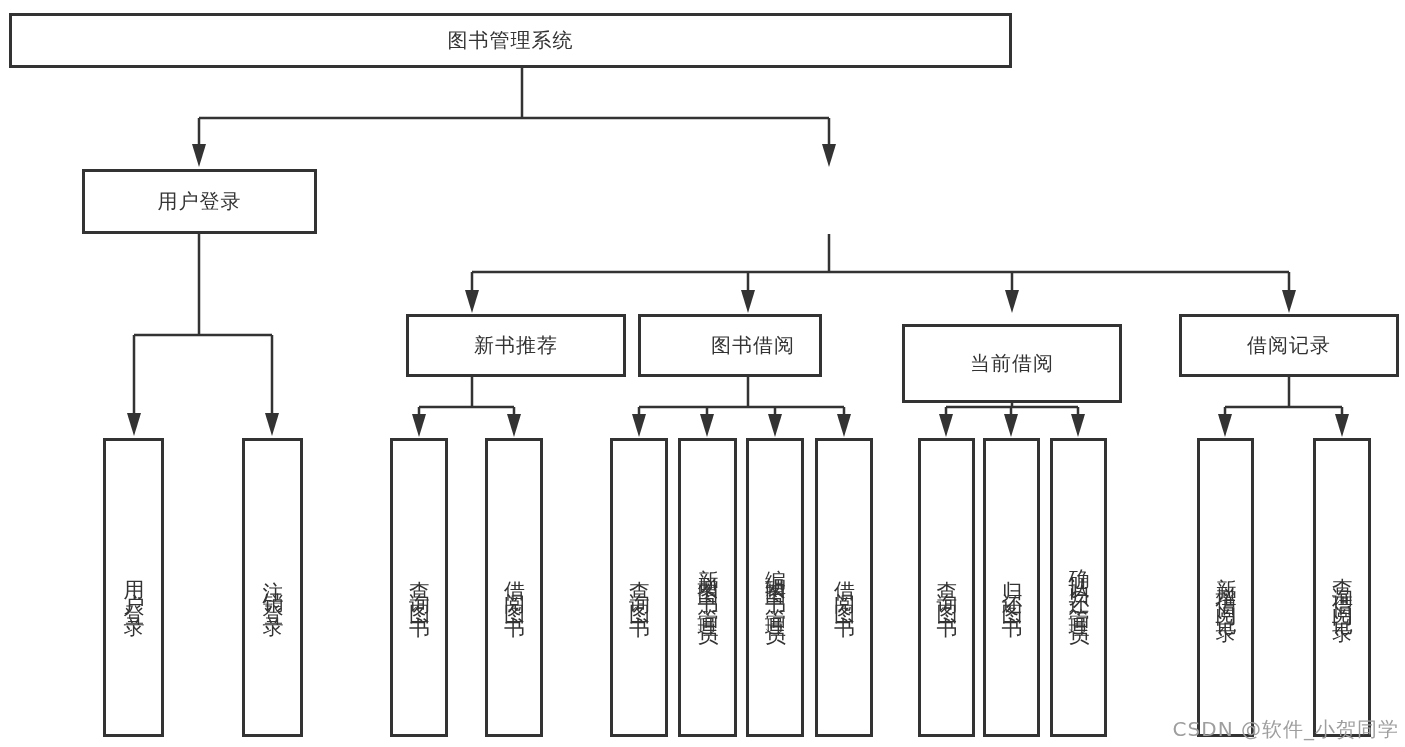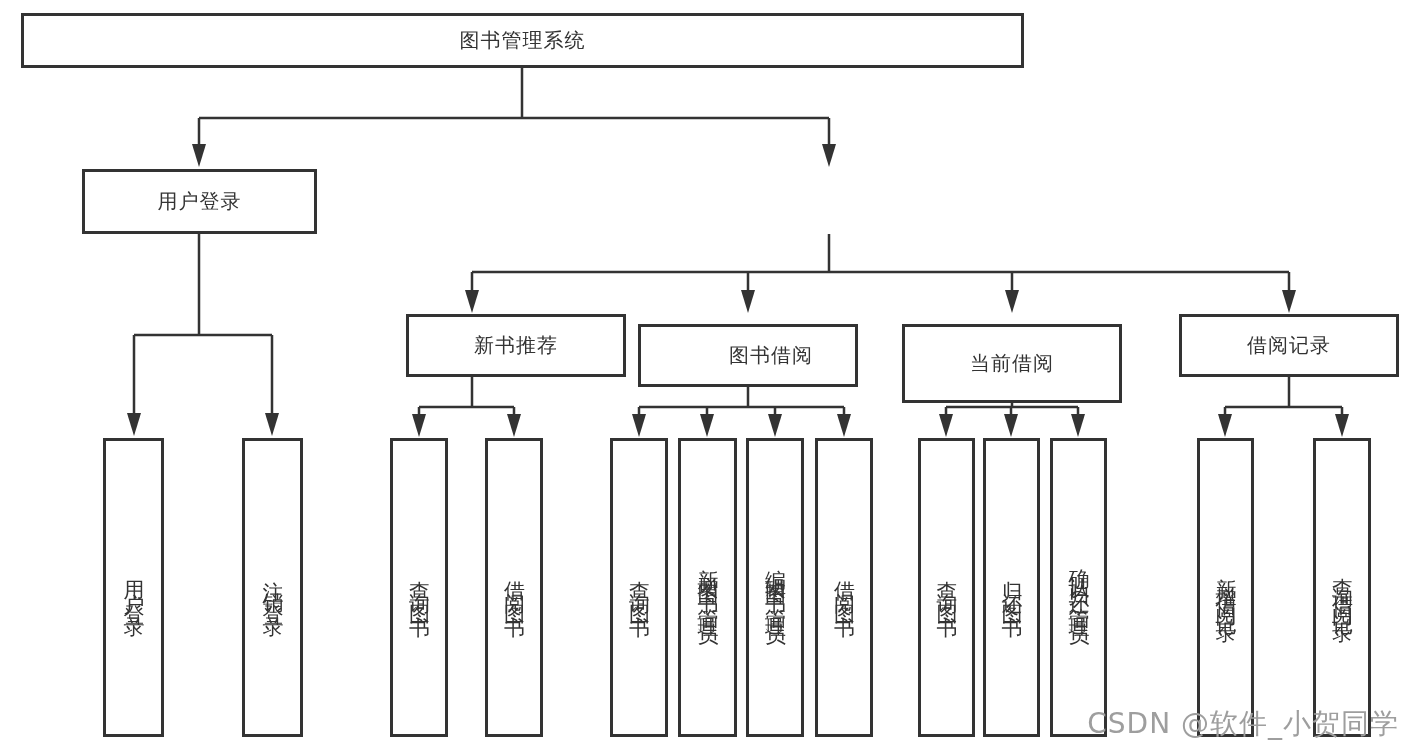--- a/index.html
+++ b/index.html
@@ -18,21 +18,21 @@
   }
   .node.h { font-size:20px; letter-spacing:1px; }
   .node.v span {
     writing-mode:vertical-rl; text-orientation:mixed;
     font-size:21px; letter-spacing:12px; line-height:1;
   }
   .node.v.v-med  span { letter-spacing:9px; }
   .node.v.v-long span { letter-spacing:8px; }
   .watermark {
     position:absolute; right:6px; bottom:4px;
-    font-size:28px; color:#9e9e9e; letter-spacing:1px; white-space:nowrap;text-align:right;
+    font-size:20px; color:#9e9e9e; letter-spacing:1px; white-space:nowrap;text-align:right;
   }
 </style>
 </head>
 <body>
 
 <div class="canvas">
 
   <svg class="connectors" viewBox="0 0 1405 747" aria-hidden="true">
 
     <path d="M522 68 V118 M199 118 H829 M199 118 V146 M829 118 V146"></path>
@@ -62,26 +62,26 @@
       <polygon points="768,414 782,414 775,437"></polygon>
       <polygon points="837,414 851,414 844,437"></polygon>
       <polygon points="939,414 953,414 946,437"></polygon>
       <polygon points="1004,414 1018,414 1011,437"></polygon>
       <polygon points="1071,414 1085,414 1078,437"></polygon>
       <polygon points="1218,414 1232,414 1225,437"></polygon>
       <polygon points="1335,414 1349,414 1342,437"></polygon>
     </g>
   </svg>
 
-  <div class="node h" style="left:21px; top:13px; width:1003px; height:55px;">图书管理系统</div>
+  <div class="node h" style="left:9px; top:13px; width:1003px; height:55px;">图书管理系统</div>
 
   <div class="node h" style="left:82px; top:169px; width:235px; height:65px;">用户登录</div>
 
   <div class="node h" style="left:362px; top:314px; width:220px; height:63px;margin-left:44px;">新书推荐</div>
-  <div class="node h" style="left:638px; top:324px; width:220px; height:63px;padding-left:46px;">图书借阅</div>
+  <div class="node h" style="left:638px; top:314px; width:184px; height:63px;padding-left:46px;">图书借阅</div>
   <div class="node h" style="left:902px; top:324px; width:220px; height:79px;font-family:Liberation Serif, serif;">当前借阅</div>
   <div class="node h" style="left:1179px; top:314px; width:220px; height:63px;">借阅记录</div>
 
   <div class="node v" style="left:103px; top:438px; width:61px; height:299px;">
     <span>用户登录</span>
   </div>
   <div class="node v" style="left:242px; top:438px; width:61px; height:299px;">
     <span>注销登录</span>
   </div>
 

